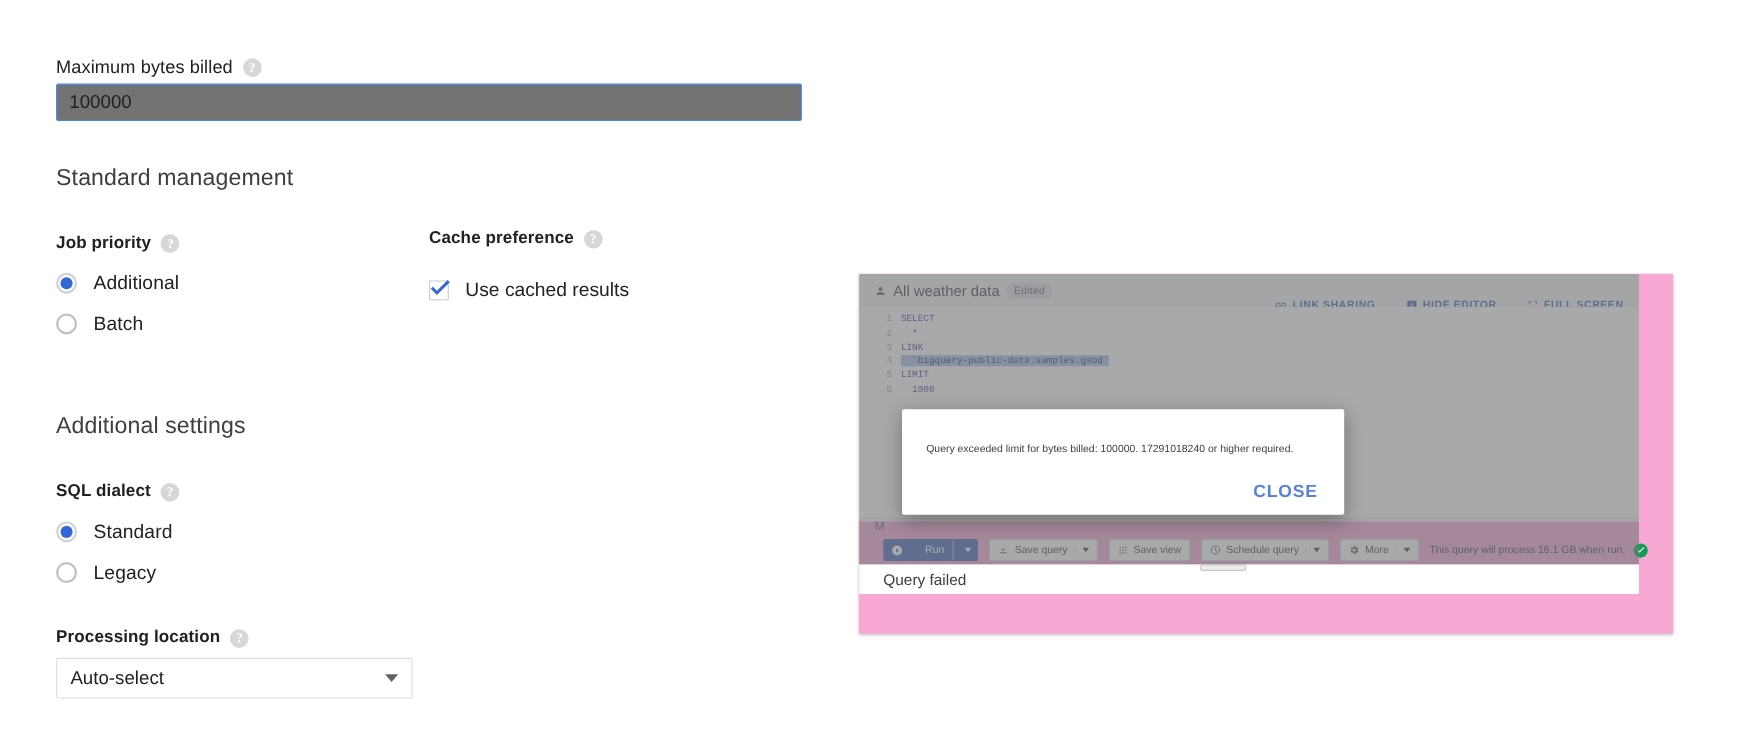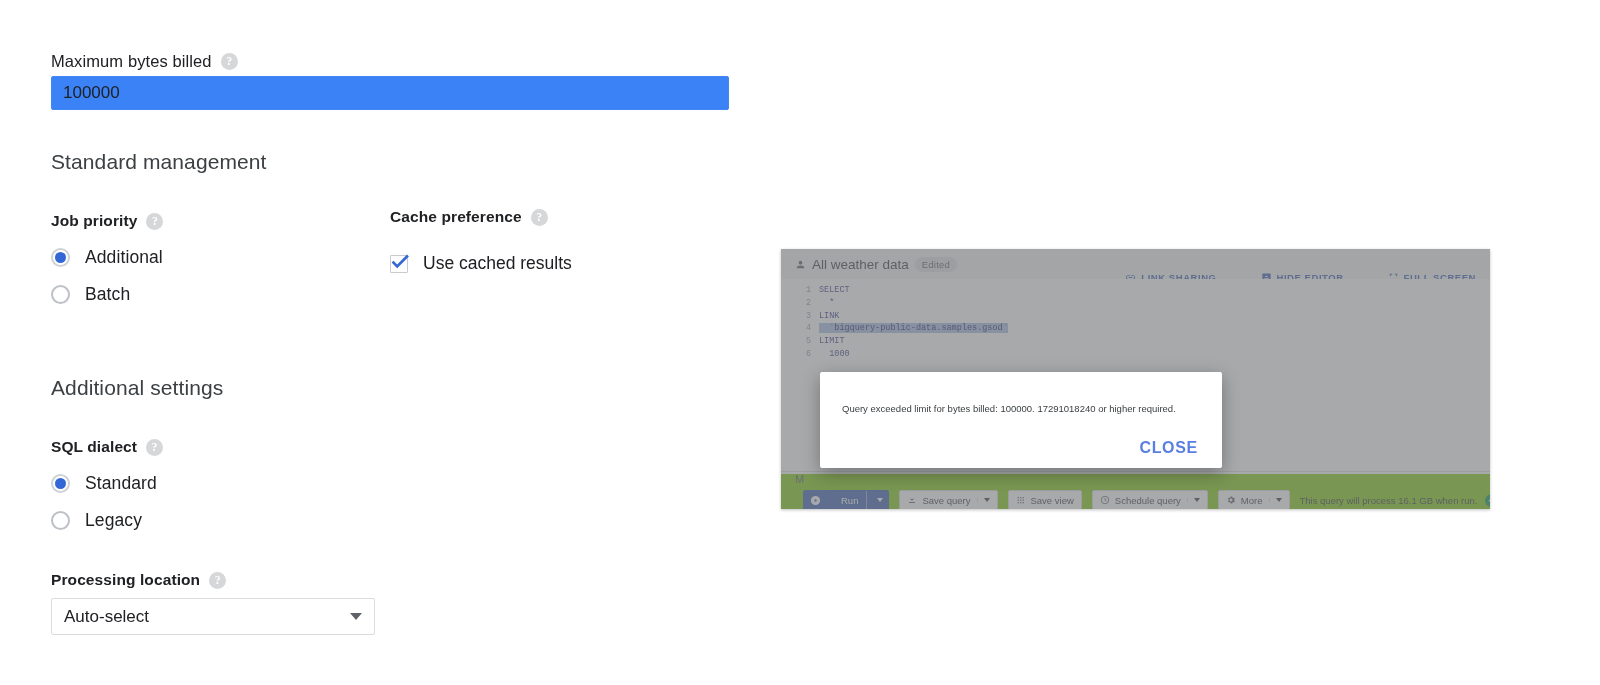--- a/index.html
+++ b/index.html
@@ -55,21 +55,21 @@
   #max-bytes-label-row { position: absolute; left: 51px; top: 52px; }
 
   .text-input {
     position: absolute;
     left: 51px;
     top: 76px;
     width: 678px;
     height: 34px;
     border: 1.6px solid #4285f4;
     border-radius: 2px;
-    background: #3b82f6;
+    background: #737373;
     box-sizing: border-box;
     padding: 0 11px;
     font-size: 17px;
     font-family: "Liberation Sans", sans-serif;
     color: #202124;
     outline: none;
     caret-color: #202124;
   }
 
   .section-title {
@@ -172,24 +172,25 @@
     border-right: 6px solid transparent;
     border-top: 7px solid #5f6368;
   }
 
   
   .bq-panel {
     position: absolute;
     left: 781px;
     top: 249px;
     width: 709px;
-    height: 260px;
-    background: #84cc16;
+    height: 327px;
+    background: #f9a8d4;
     box-shadow: 0 1px 3px rgba(0,0,0,.25);
     overflow: hidden;
+    padding-left: 31px;
   }
   
   .bq-scrim {
     position: absolute;
     left: 0; top: 0;
     width: 709px;
     height: 264px;
     background: rgba(115,117,120,.62);
     z-index: 40;
     pointer-events: none;
@@ -215,21 +216,21 @@
     color: #5f6368;
     background: #e0e2e5;
     border-radius: 9px;
     padding: 2px 7px;
     letter-spacing: .2px;
   }
   .bq-header-actions {
     margin-left: auto;
     display: flex;
     align-items: flex-start;
-    gap: 44px;
+    gap: 27px;
     margin-top: 26px;
   }
   .bq-action {
     display: flex;
     align-items: center;
     gap: 5px;
     font-size: 9.5px;
     letter-spacing: .55px;
     color: #3f62b5;
     font-weight: bold;

